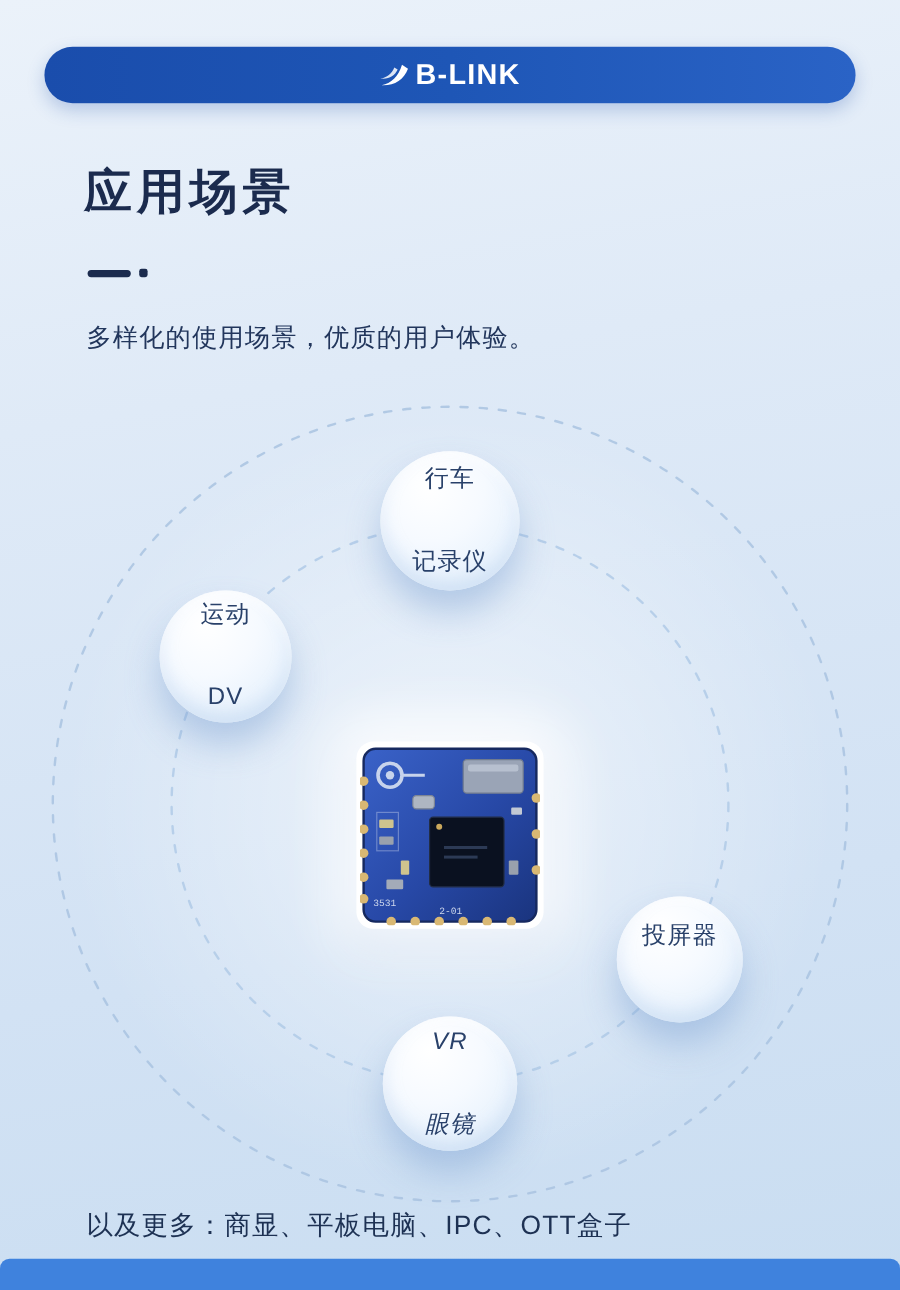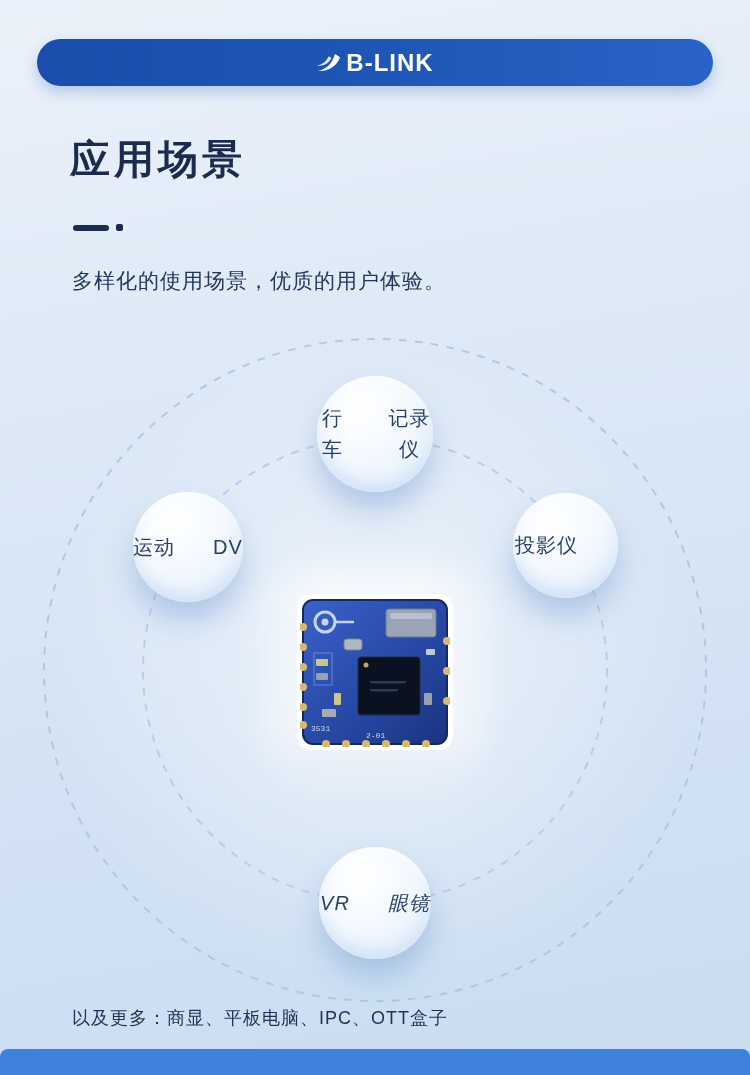--- a/index.html
+++ b/index.html
@@ -84,20 +84,21 @@
   }
 
   
   .rings { position: absolute; left: 0; top: 0; pointer-events: none; }
 
   
   .bubble {
     position: absolute;
     border-radius: 50%;
     display: flex;
+    flex-direction: column;
     align-items: center;
     justify-content: center;
     background: radial-gradient(circle at 35% 25%, #ffffff 0%, #f6faff 40%, #ddecfb 100%);
     box-shadow: 0 18px 28px rgba(120, 158, 208, 0.45),
                 inset 0 -8px 14px rgba(170, 198, 232, 0.35),
                 inset 0 4px 8px rgba(255,255,255,0.9);
     color: #29416a;
     text-align: center;
     gap: 38px;
   }
@@ -107,37 +108,37 @@
   .bubble-sportsdv  { left: 133px; top: 492px; width: 110px; height: 110px; }
   .bubble-projector { left: 513px; top: 493px; width: 105px; height: 105px; }
   .bubble-tv        { left: 122px; top: 745px; width: 108px; height: 108px; }
   .bubble-caster    { left: 514px; top: 747px; width: 105px; height: 105px; }
   .bubble-vr        { left: 319px; top: 847px; width: 112px; height: 112px; font-style: italic; }
 
   
   .chip {
     position: absolute;
     left: 297px;
-    top: 594px;
+    top: 618px;
     width: 156px;
     height: 156px;
     border-radius: 14px;
     background: #ffffff;
     padding: 3px;
     box-shadow: 0 0 42px 20px rgba(255,255,255,0.85),
                 0 12px 30px rgba(125, 160, 210, 0.40);
   }
   .chip svg { display: block; width: 100%; height: 100%; border-radius: 11px; }
 
   
   .more-text {
     position: absolute;
     left: 72px;
     top: 1006px;
-    font-size: 18px;
+    font-size: 22px;
     font-weight: 500;
     letter-spacing: 1px;
     color: #1d3153;
   }
   .footer-bar {
     position: absolute;
     left: 0;
     bottom: 0;
     width: 100%;
     height: 26px;
@@ -175,26 +176,26 @@
   <div class="bubble bubble-dashcam">
     <span class="bubble-line">行车</span>
     <span class="bubble-line">记录仪</span>
   </div>
 
   <div class="bubble bubble-sportsdv">
     <span class="bubble-line">运动</span>
     <span class="bubble-line">DV</span>
   </div>
 
-  <div class="bubble bubble-projector">
-    <span class="bubble-line">投影仪</span>
+
+
+  <div class="bubble bubble-caster">
+    <span class="bubble-line">投屏器</span>
     <span class="bubble-line"></span>
   </div>
-
-
 
   <div class="bubble bubble-vr">
     <span class="bubble-line">VR</span>
     <span class="bubble-line">眼镜</span>
   </div>
 
   <div class="chip">
     <svg viewBox="0 0 150 150" aria-hidden="true">
       <defs>
         <linearGradient id="pcbg" x1="0" y1="0" x2="1" y2="1">

